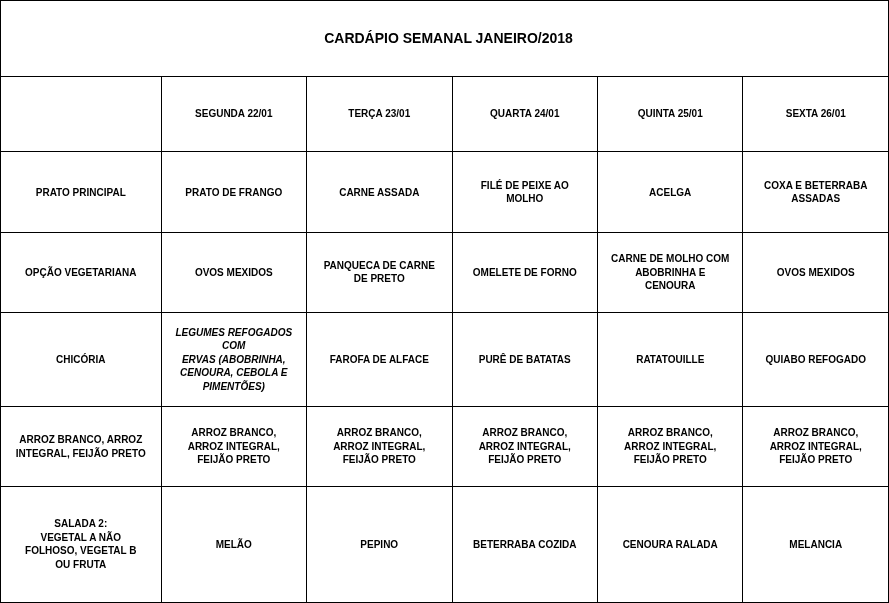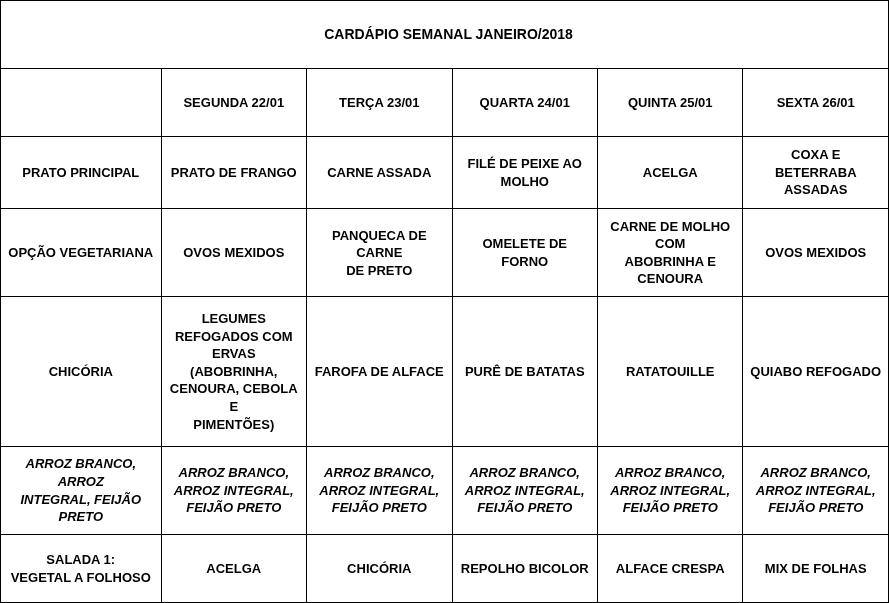--- a/index.html
+++ b/index.html
@@ -23,40 +23,41 @@
     width: 889px;
     height: 603px;
   }
   table.menu col.c0 { width: 160px; }
   table.menu col.cd { width: 145px; }
   table.menu td, table.menu th {
     border: 1px solid #000000;
     text-align: center;
     vertical-align: middle;
     font-weight: bold;
-    font-size: 13px;
+    font-size: 10px;
     line-height: 1.35;
     padding: 2px 5px;
     box-sizing: border-box;
     white-space: pre-line;
     background: #ffffff;
   }
   th.day { white-space: pre-wrap; }
   tr.r-title td { height: 58px; font-size: 14px; padding-left: 13px; }
   tr.r-head   { height: 58px; }
   tr.r1       { height: 62px; }
   tr.r2       { height: 61px; }
   tr.r3       { height: 68px; }
-  tr.r4       { height: 61px; font-style: italic; }
+  tr.r4       { height: 61px; }
   tr.r5       { height: 58px; }
   tr.r6       { height: 89px; }
   td.small-text {
     font-size: 10.5px;
     line-height: 1.3;
     padding: 2px 2px;
+    font-style: italic;
   }
 </style>
 </head>
 <body>
 
 <div class="sheet">
   <table class="menu">
     <colgroup>
       <col class="c0">
       <col class="cd">
@@ -128,26 +129,28 @@
 ARROZ INTEGRAL,
 FEIJÃO PRETO</td>
       <td>ARROZ BRANCO,
 ARROZ INTEGRAL,
 FEIJÃO PRETO</td>
       <td>ARROZ BRANCO,
 ARROZ INTEGRAL,
 FEIJÃO PRETO</td>
     </tr>
 
-    <tr class="r5">
-      <th>SALADA 1:
-VEGETAL A FOLHOSO</th>
-      <td>ACELGA</td>
-      <td>CHICÓRIA</td>
-      <td>REPOLHO BICOLOR</td>
-      <td>ALFACE CRESPA</td>
-      <td>MIX DE FOLHAS</td>
+
+    <tr class="r6">
+      <th>SALADA 2:
+VEGETAL A NÃO
+FOLHOSO, VEGETAL B
+OU FRUTA</th>
+      <td>MELÃO</td>
+      <td>PEPINO</td>
+      <td>BETERRABA COZIDA</td>
+      <td>CENOURA RALADA</td>
+      <td>MELANCIA</td>
     </tr>
-
 
   </tbody>
     </table>
 </div>
 
 </body></html>

